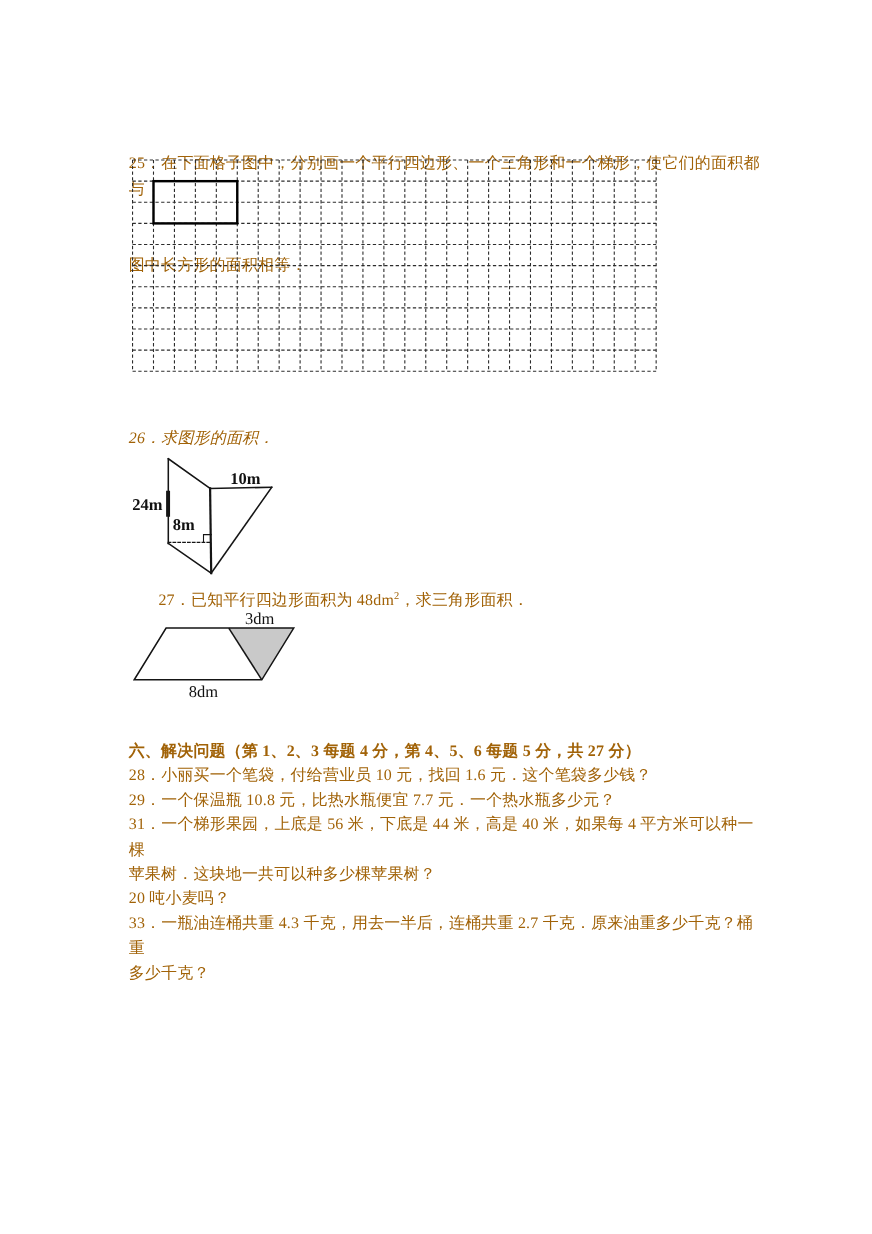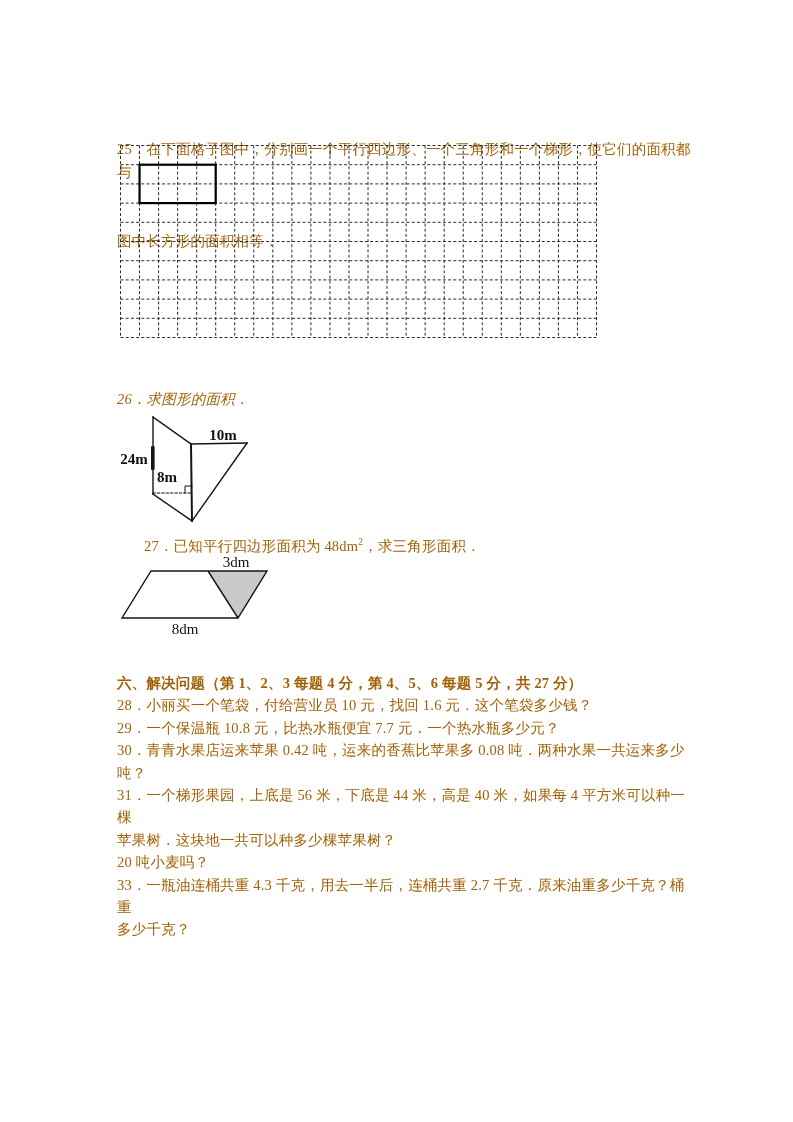--- a/index.html
+++ b/index.html
@@ -107,21 +107,20 @@
     <polygon points="41,16 157,16 128,63 12,63" fill="none" stroke="#151515" stroke-width="1.4"></polygon>
     <path d="M98 16 L128 63" fill="none" stroke="#151515" stroke-width="1.4"></path>
     <text class="figlabel" x="126" y="12" text-anchor="middle">3dm</text>
     <text class="figlabel" x="75" y="79" text-anchor="middle">8dm</text>
   </svg>
 
   <div class="block" style="left:117px;top:672px;width:582px;">
     <div class="line bold">六、解决问题（第 1、2、3 每题 4 分，第 4、5、6 每题 5 分，共 27 分）</div>
     <div class="line">28．小丽买一个笔袋，付给营业员 10 元，找回 1.6 元．这个笔袋多少钱？</div>
     <div class="line">29．一个保温瓶 10.8 元，比热水瓶便宜 7.7 元．一个热水瓶多少元？</div>
-    <div class="line">30．青青水果店运来苹果 0.42 吨，运来的香蕉比苹果多 0.08 吨．两种水果一共运来多少吨？</div>
     <div class="line">31．一个梯形果园，上底是 56 米，下底是 44 米，高是 40 米，如果每 4 平方米可以种一棵</div>
     <div class="line">苹果树．这块地一共可以种多少棵苹果树？</div>
     <div class="line">20 吨小麦吗？</div>
     <div class="line">33．一瓶油连桶共重 4.3 千克，用去一半后，连桶共重 2.7 千克．原来油重多少千克？桶重</div>
     <div class="line">多少千克？</div>
   </div>
 
 </div>
 
 </body></html>

